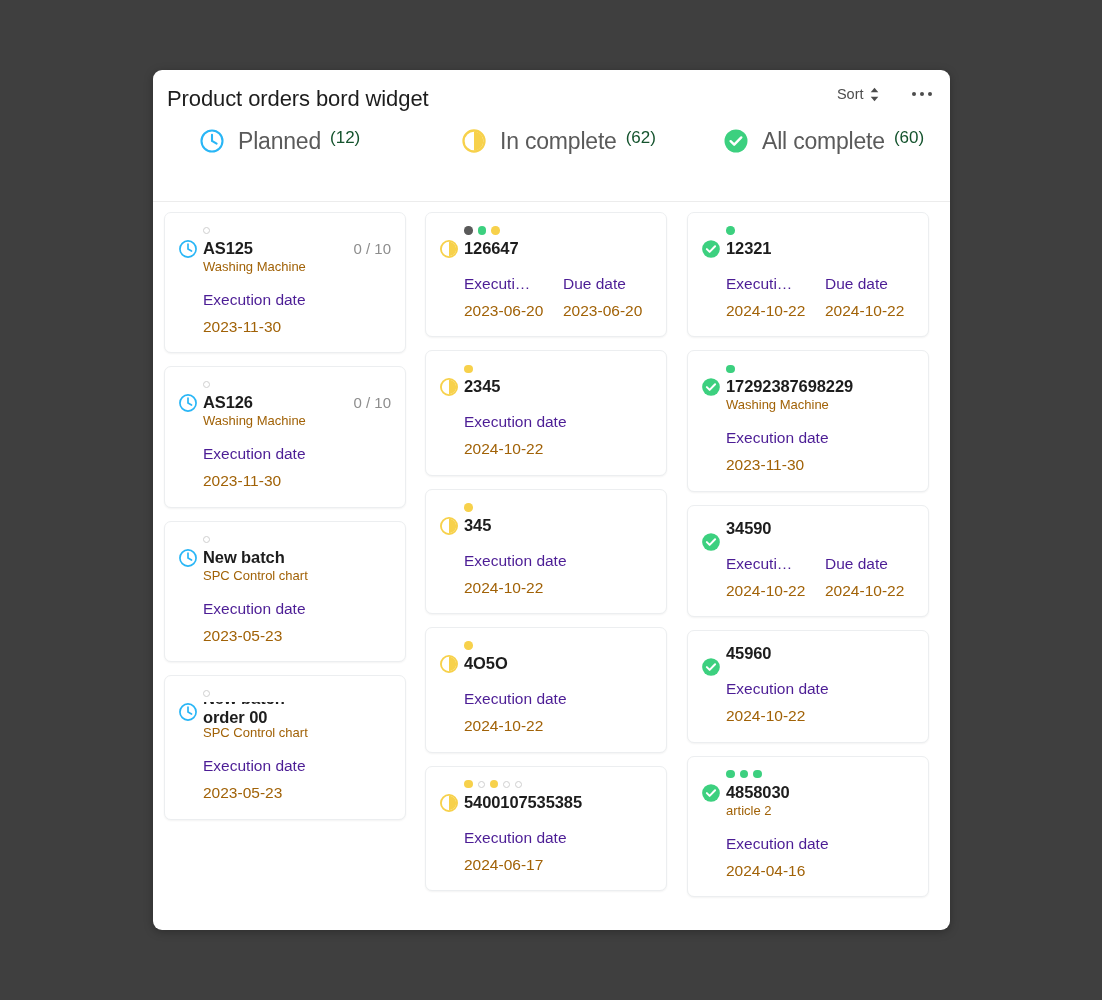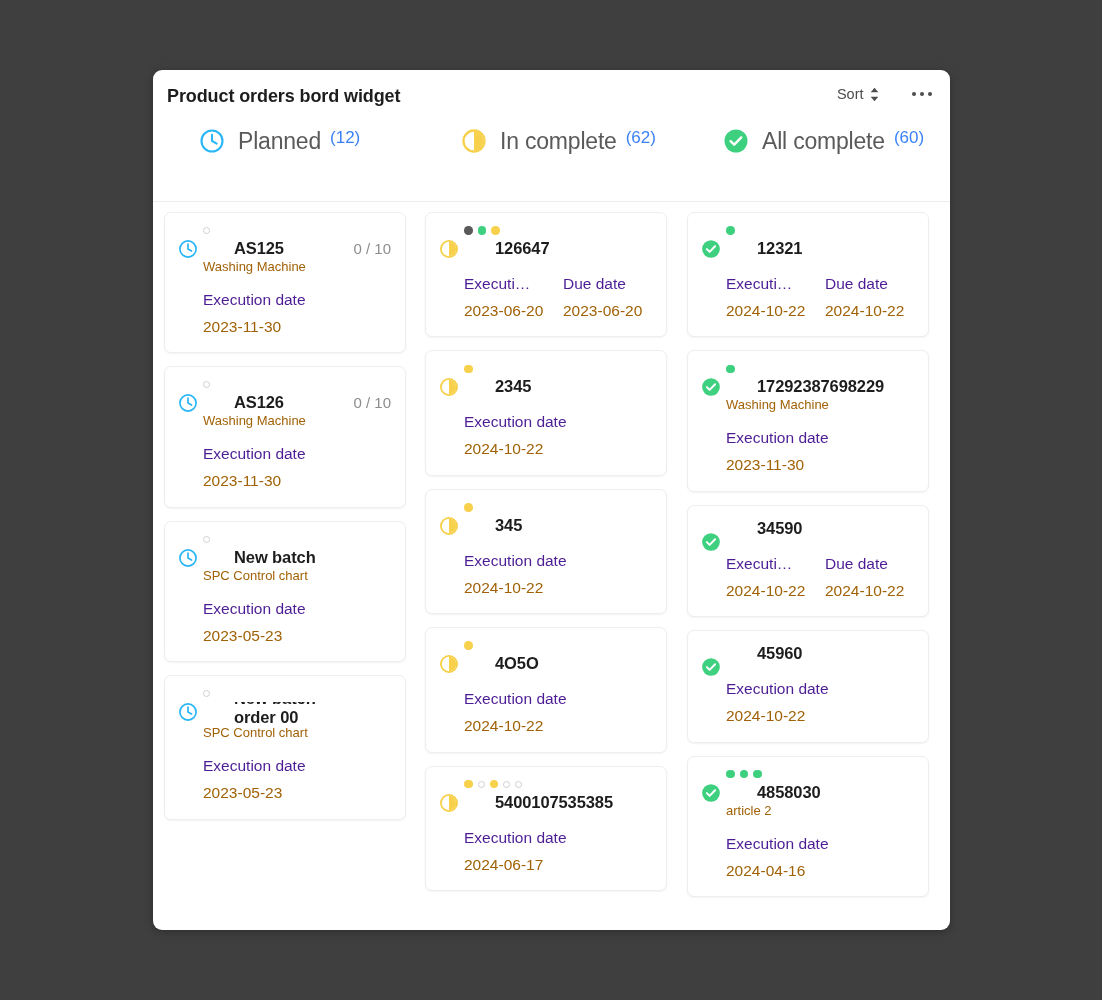--- a/index.html
+++ b/index.html
@@ -18,22 +18,22 @@
     box-shadow: 0 2px 10px rgba(0,0,0,0.28);
     overflow: hidden;
   }
   
   .whead {
     position: relative;
     height: 120px;
     padding: 16px 22px 0 14px;
   }
   .wtitle {
-    font-size: 18px;
-    font-weight: bold;
+    font-size: 22px;
+    font-weight: normal;
     color: #1d1d1d;
     letter-spacing: -0.1px;
   }
   .head-right {
     position: absolute;
     right: 18px; top: 16px;
     display: flex; align-items: center; gap: 32px;
   }
   .sort-btn {
     display: flex; align-items: center; gap: 5px;
@@ -64,21 +64,21 @@
   .tab-1 { width: 262px; }
   .tab-2 { width: 262px; }
   .tab-ico { flex: none; margin-right: 13px; display: block; }
   .tab-label {
     font-size: 23px;
     color: #5a5a5a;
     letter-spacing: -0.2px;
   }
   .tab-count {
     font-size: 17px;
-    color: #3b82f6;
+    color: #14532d;
     margin-left: 9px;
   }
   .divider {
     position: absolute;
     left: 0; right: 0; top: 131px;
     height: 1px;
     background: #ececec;
   }
   
   .board {
@@ -113,21 +113,20 @@
     height: 9px;
     align-items: center;
     margin-bottom: 4px;
   }
   .dotrow.empty { margin-bottom: 0; height: 0; }
   .dot { width: 8.5px; height: 8.5px; border-radius: 50%; display:block; }
   .dot.hollow { background: transparent; border: 1px solid #cfcfcf; width: 7px; height: 7px; }
   .titlerow {
     display: flex; align-items: baseline; justify-content: space-between;
     gap: 0;
-    margin-left: 31px;
   }
   .card-title {
     font-size: 16.5px;
     font-weight: bold;
     color: #1d1d1d;
     letter-spacing: -0.1px;
     line-height: 1.15;
   }
   .card-count {
     font-size: 15px; color: #8d8d8d; white-space: nowrap;

